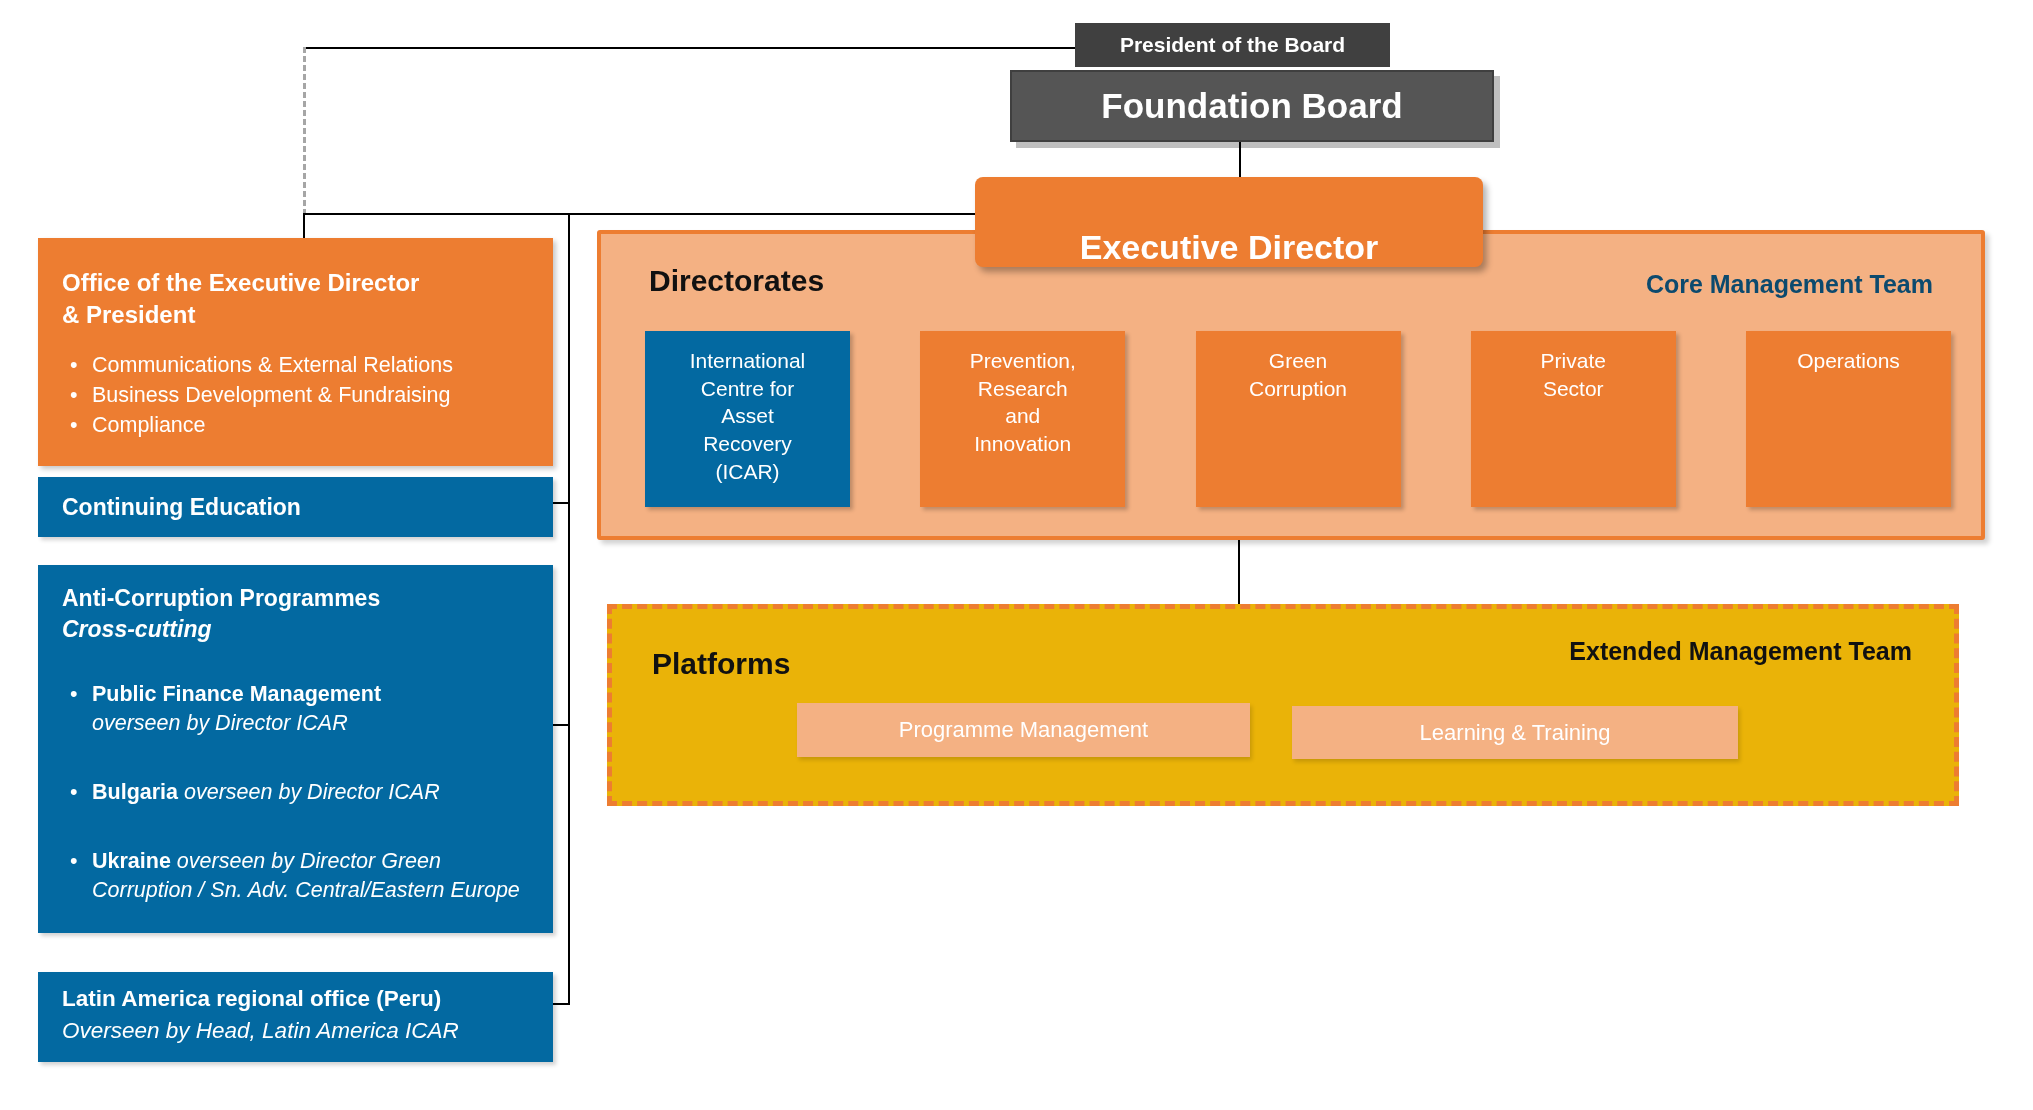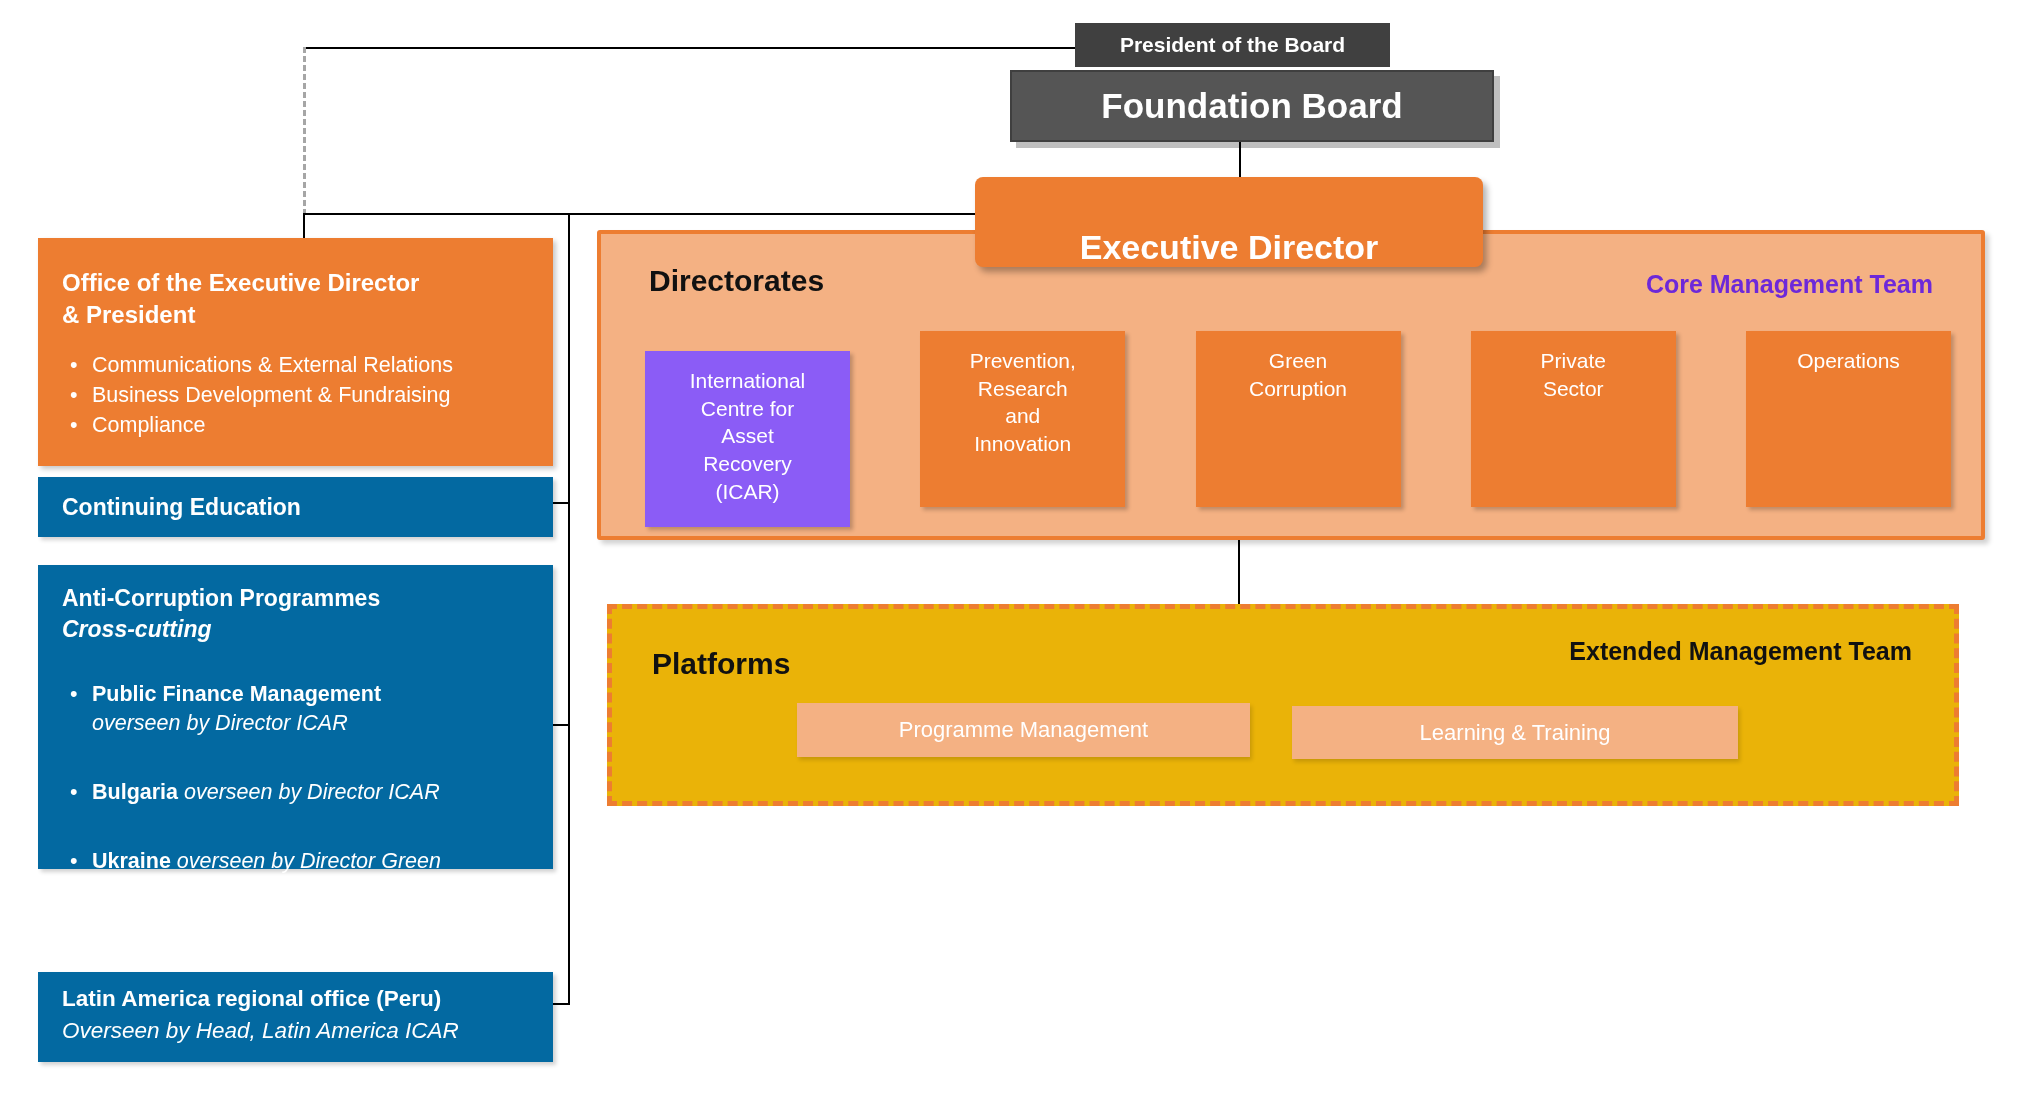--- a/index.html
+++ b/index.html
@@ -18,21 +18,21 @@
     border:2px solid #3F3F3F;box-shadow:6px 6px 0 rgba(0,0,0,0.25);color:#fff;font-weight:bold;font-size:35px;
     display:flex;align-items:center;justify-content:center;z-index:5;}
   .execdir{position:absolute;left:975px;top:177px;width:508px;height:90px;background:#ED7D31;
     border-radius:8px;box-shadow:4px 5px 6px rgba(0,0,0,0.3);color:#fff;font-weight:bold;font-size:34px;
     display:flex;align-items:flex-end;justify-content:center;z-index:6;}
 
   
   .dirpanel{position:absolute;left:597px;top:230px;width:1388px;height:310px;background:#F4B183;
     border:4px solid #ED7D31;border-radius:3px;box-shadow:4px 4px 5px rgba(0,0,0,0.18);z-index:2;box-sizing:border-box;}
   .dirpanel .heading{position:absolute;left:48px;top:30px;font-size:30px;font-weight:bold;color:#111;}
-  .dirpanel .teamlabel{position:absolute;right:48px;top:36px;font-size:25px;font-weight:bold;color:#6d28d9;margin-left:48px;}
+  .dirpanel .teamlabel{position:absolute;right:48px;top:36px;font-size:25px;font-weight:bold;color:#0c4a6e;margin-left:48px;}
   .dirboxes{position:absolute;left:44px;right:30px;top:97px;height:176px;display:flex;justify-content:space-between;}
   .dir-box{width:205px;height:176px;color:#fff;font-size:21px;line-height:1.32;text-align:center;
     padding-top:16px;box-sizing:border-box;box-shadow:3px 3px 4px rgba(0,0,0,0.22);}
   .multiline{white-space:pre-line;}
 
   
   .platpanel{position:absolute;left:607px;top:604px;width:1352px;height:202px;background:#eab308;
     border:5px dashed #ED7D31;box-sizing:border-box;z-index:2;text-align:right;}
   .platpanel .heading{position:absolute;left:40px;top:38px;font-size:30px;font-weight:bold;color:#111;}
   .platpanel .teamlabel{position:absolute;right:42px;top:28px;font-size:25px;font-weight:bold;color:#111;}
@@ -44,21 +44,21 @@
   
   .officebox{position:absolute;left:38px;top:238px;width:515px;height:228px;background:#ED7D31;
     color:#fff;box-sizing:border-box;padding:29px 24px;box-shadow:3px 3px 5px rgba(0,0,0,0.22);z-index:3;}
   .officebox .title{font-size:24px;font-weight:bold;line-height:1.32;}
   .officebox .bullets{margin-top:21px;font-size:21.5px;line-height:1.38;}
   .blt-row{display:flex;}
   .blt-marker{width:30px;flex:0 0 30px;padding-left:8px;box-sizing:border-box;}
   .graybox{position:absolute;left:38px;width:515px;background:#0369a1;color:#fff;box-sizing:border-box;
     box-shadow:3px 3px 4px rgba(0,0,0,0.18);z-index:3;}
   .cebox{top:477px;height:60px;display:flex;align-items:center;padding:0 24px;font-size:23px;font-weight:bold;}
-  .acbox{top:565px;height:304px;padding:18px 24px;font-size:21.5px;line-height:1.36;}
+  .acbox{top:565px;height:368px;padding:18px 24px;font-size:21.5px;line-height:1.36;}
   .acbox .title{font-size:23px;font-weight:bold;}
   .acbox .subtitle{font-size:23px;font-weight:bold;font-style:italic;}
   .acbox .items{margin-top:34px;}
   .ac-row{display:flex;margin-bottom:40px;}
   .ac-row:last-child{margin-bottom:0;}
   .ac-name{font-weight:bold;}
   .ac-detail{font-style:italic;}
   .labox{top:972px;height:90px;padding:11px 24px;font-size:22.5px;line-height:1.4;}
   .labox .title{font-weight:bold;}
   .labox .subtitle{font-style:italic;}
@@ -86,21 +86,21 @@
     <span>Foundation Board</span>
   </div>
   <div class="execdir">
     <span>Executive Director</span>
   </div>
 
   <div class="dirpanel">
     <div class="heading">Directorates</div>
     <div class="teamlabel">Core Management Team</div>
     <div class="dirboxes">
-      <div class="dir-box multiline" style="background: #8b5cf6; margin-top: 20px;">International
+      <div class="dir-box multiline" style="background: #0369a1;">International
 Centre for
 Asset
 Recovery
 (ICAR)</div>
       <div class="dir-box multiline" style="background: rgb(237, 125, 49);">Prevention,
 Research
 and
 Innovation</div>
       <div class="dir-box multiline" style="background: rgb(237, 125, 49);">Green
 Corruption</div>

